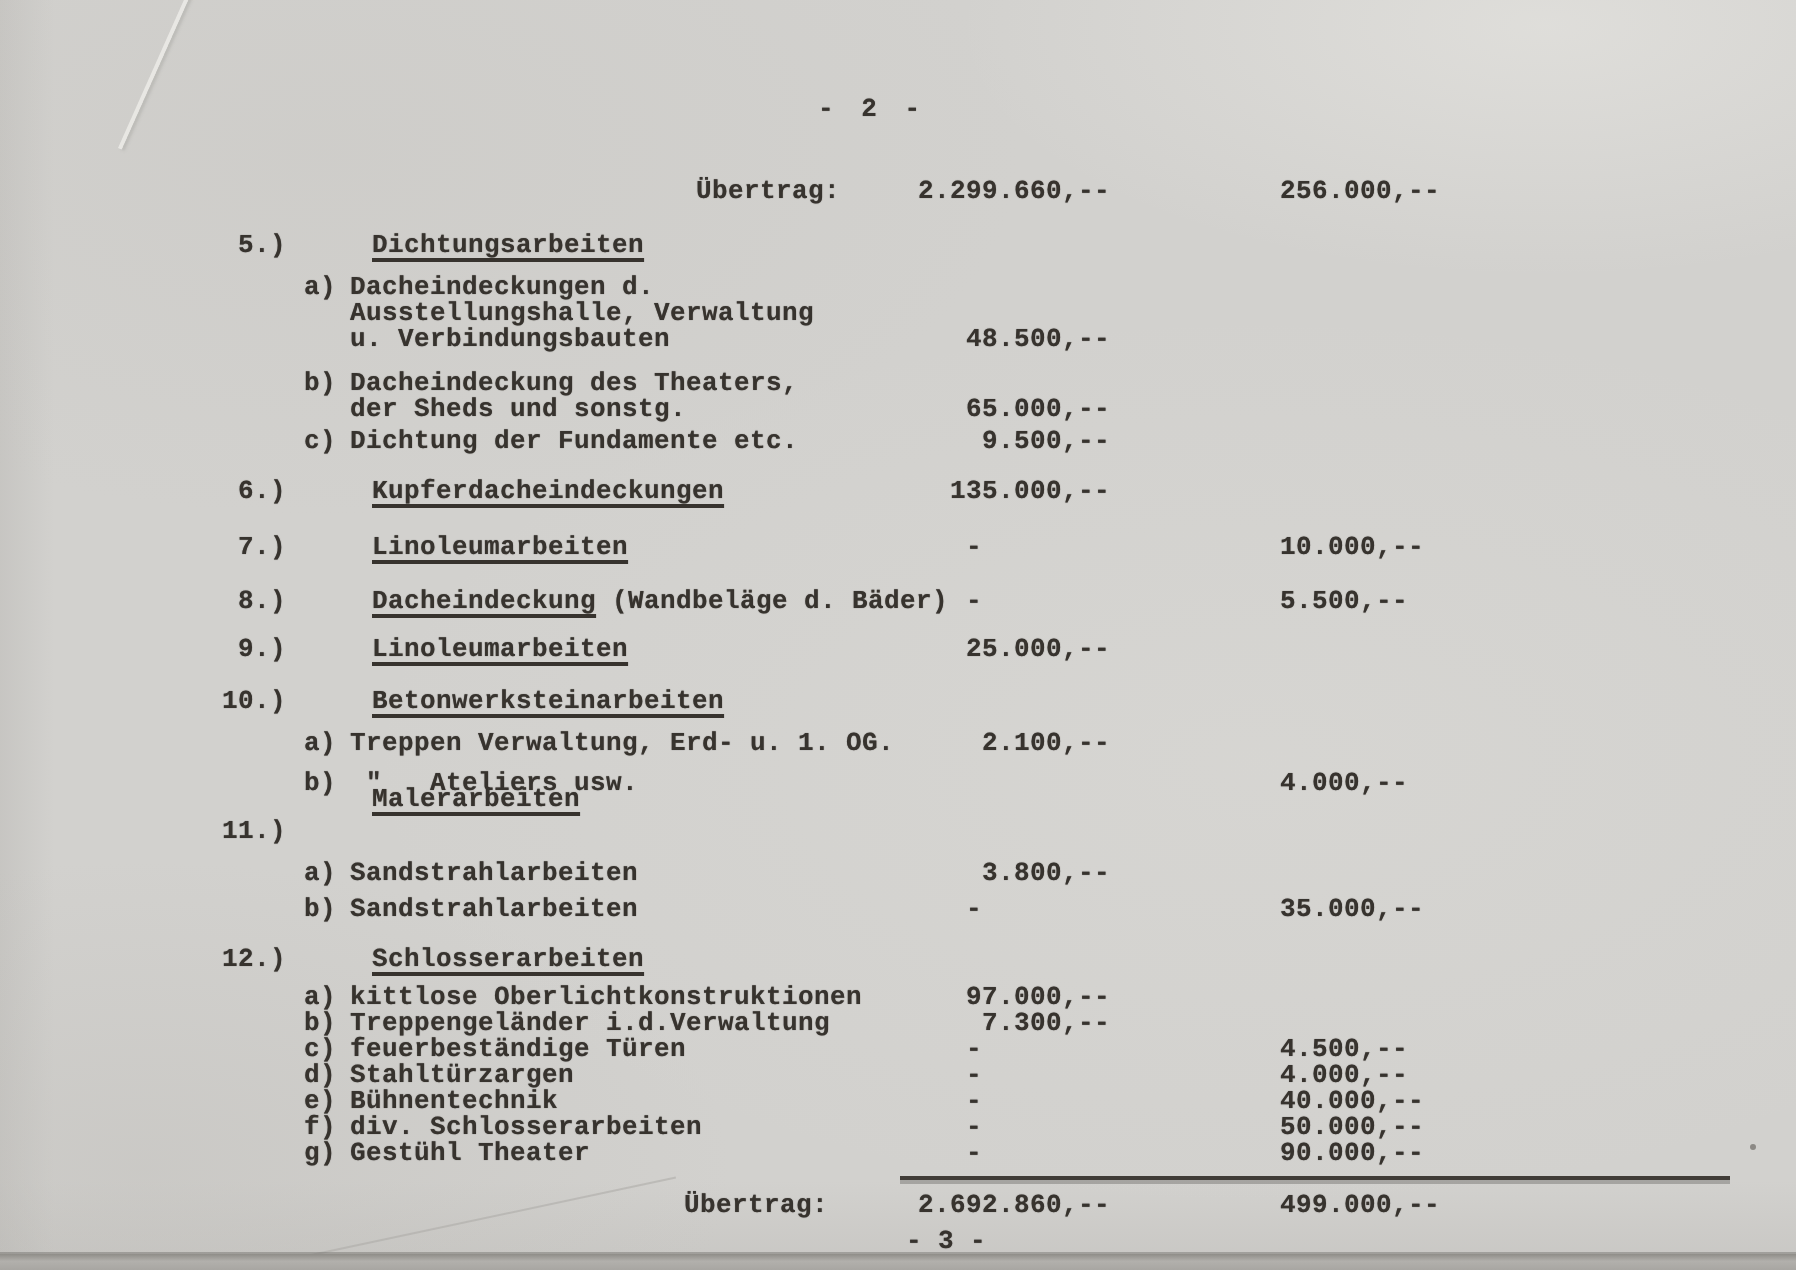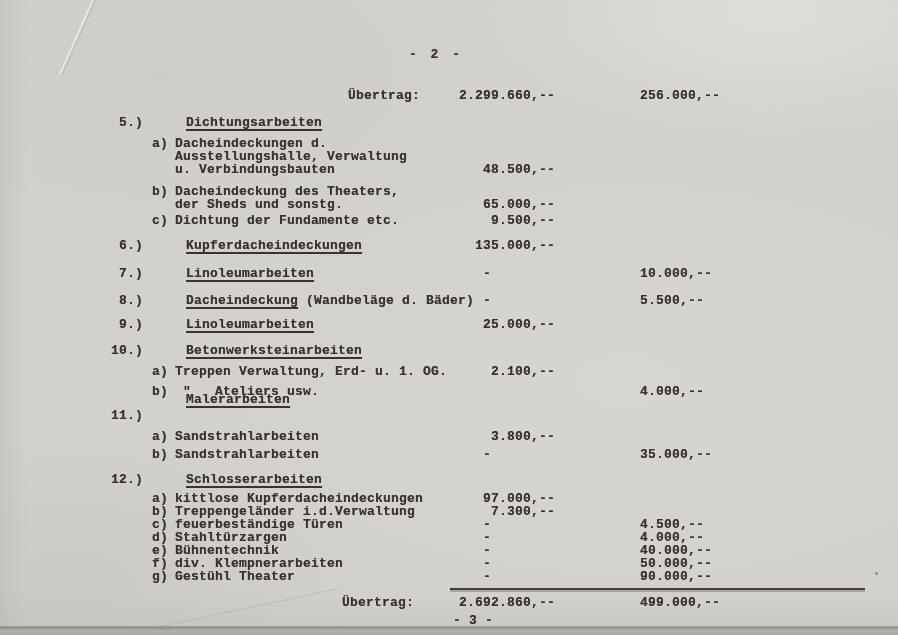--- a/index.html
+++ b/index.html
@@ -119,39 +119,39 @@
     <span class="t letter" style="top:448px">b)</span>
     <span class="t lbl" style="top:448px">Sandstrahlarbeiten</span>
     <span class="t dash1" style="top:448px">-</span>
     <span class="t amt2" style="top:448px">35.000,--</span>
   </div>
 
   <div>
     <span class="t num" style="top:473px">12.)</span>
     <span class="t title" style="top:473px"><span class="u">Schlosserarbeiten</span></span>
     <span class="t letter" style="top:492px">a)</span>
-    <span class="t lbl" style="top:492px">kittlose Kupferdacheindeckungen</span>
+    <span class="t lbl" style="top:492px">kittlose Oberlichtkonstruktionen</span>
     <span class="t amt1" style="top:492px">97.000,--</span>
     <span class="t letter" style="top:505px">b)</span>
     <span class="t lbl" style="top:505px">Treppengeländer i.d.Verwaltung</span>
     <span class="t amt1" style="top:505px">7.300,--</span>
     <span class="t letter" style="top:518px">c)</span>
     <span class="t lbl" style="top:518px">feuerbeständige Türen</span>
     <span class="t dash1" style="top:518px">-</span>
     <span class="t amt2" style="top:518px">4.500,--</span>
     <span class="t letter" style="top:531px">d)</span>
     <span class="t lbl" style="top:531px">Stahltürzargen</span>
     <span class="t dash1" style="top:531px">-</span>
     <span class="t amt2" style="top:531px">4.000,--</span>
     <span class="t letter" style="top:544px">e)</span>
     <span class="t lbl" style="top:544px">Bühnentechnik</span>
     <span class="t dash1" style="top:544px">-</span>
     <span class="t amt2" style="top:544px">40.000,--</span>
     <span class="t letter" style="top:557px">f)</span>
-    <span class="t lbl" style="top:557px">div. Klempnerarbeiten</span>
+    <span class="t lbl" style="top:557px">div. Schlosserarbeiten</span>
     <span class="t dash1" style="top:557px">-</span>
     <span class="t amt2" style="top:557px">50.000,--</span>
     <span class="t letter" style="top:570px">g)</span>
     <span class="t lbl" style="top:570px">Gestühl Theater</span>
     <span class="t dash1" style="top:570px">-</span>
     <span class="t amt2" style="top:570px">90.000,--</span>
   </div>
 
   <div class="rule"></div>
   <div class="dot"></div>

